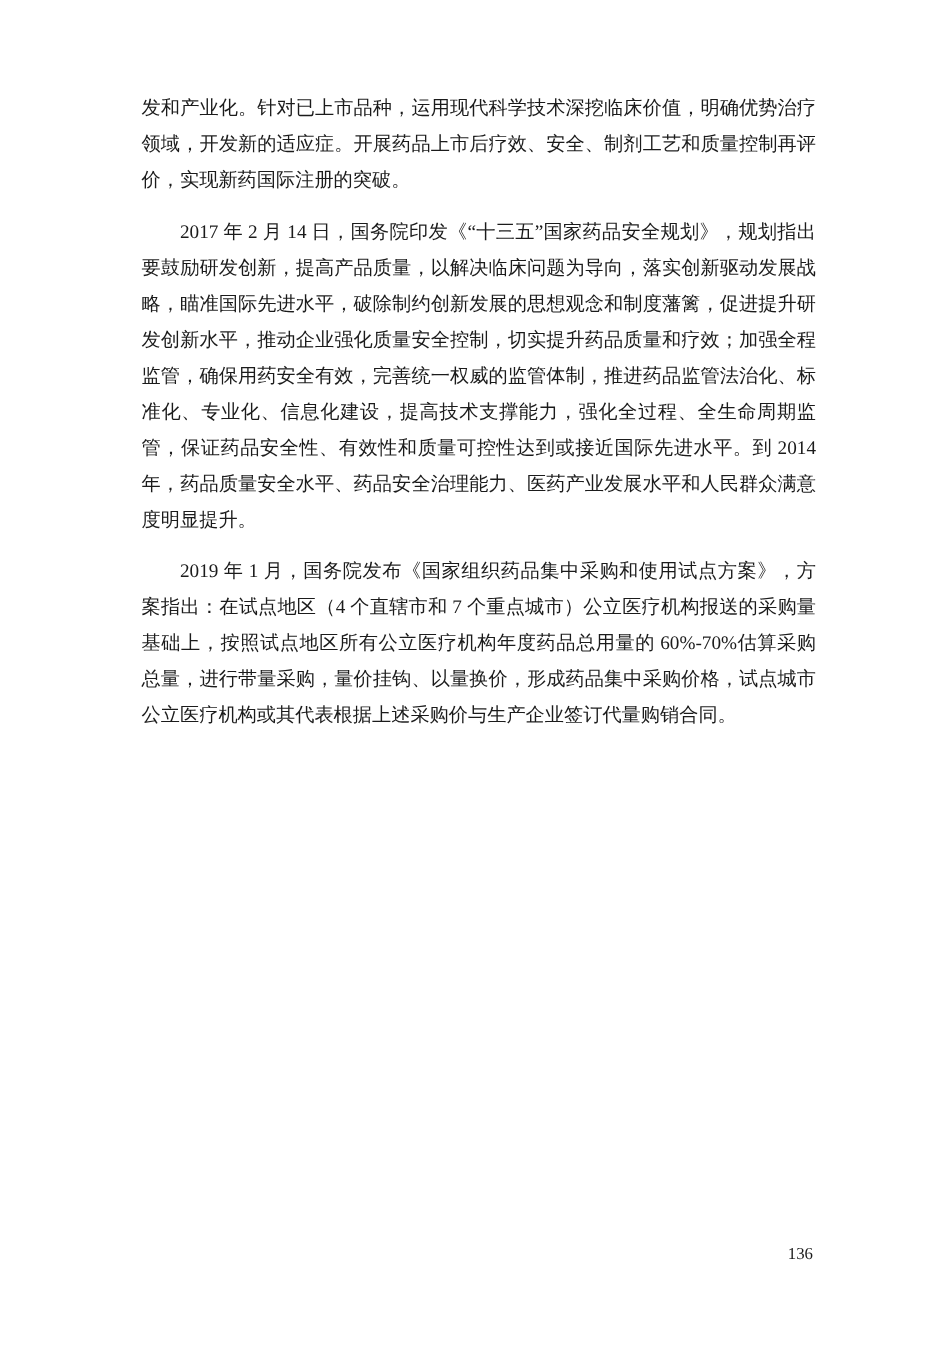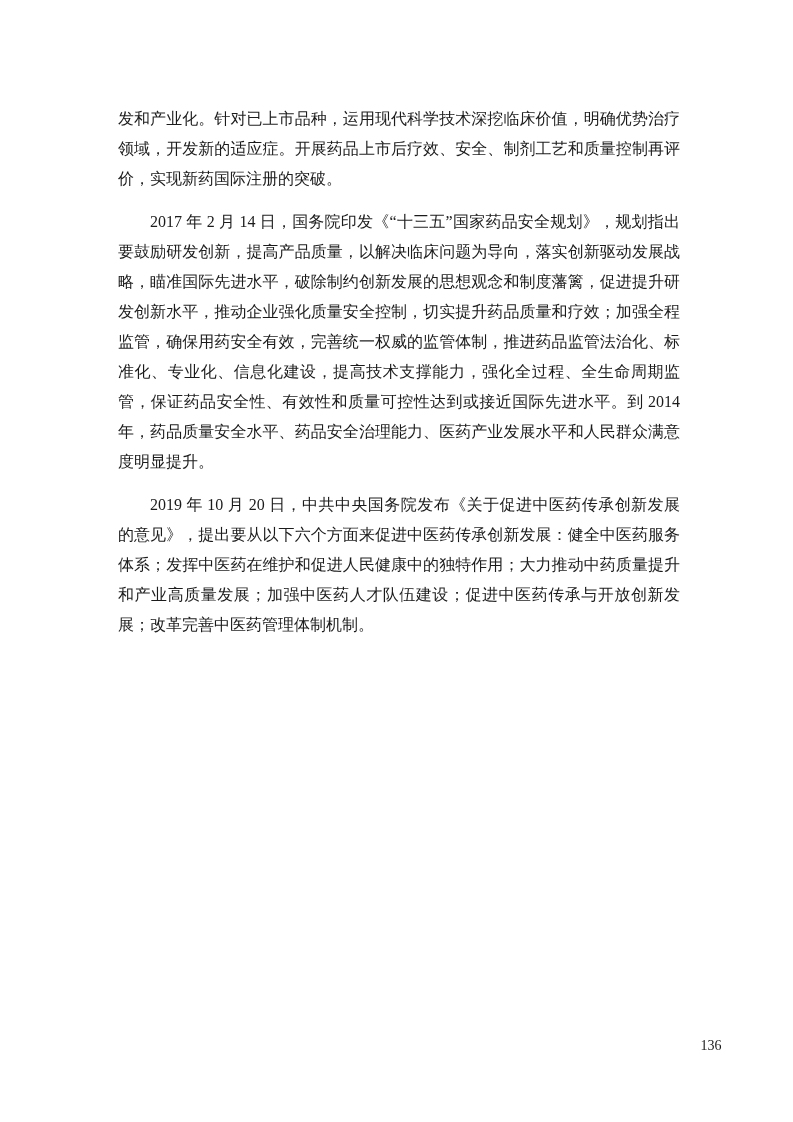--- a/index.html
+++ b/index.html
@@ -12,21 +12,21 @@
     width: 793px;
     height: 1122px;
     background: #ffffff;
     font-family: "Liberation Serif", "DejaVu Serif", serif;
     color: #1b1b1b;
     overflow: hidden;
   }
   .content {
     position: absolute;
     left: 118px;
-    top: 104px;
+    top: 76px;
     width: 562px;
   }
   .para {
     font-size: 16px;
     line-height: 30px;
     text-align: justify;
     text-justify: inter-ideograph;
     text-indent: 2em;
     margin: 0 0 13px 0;
     word-break: break-all;
@@ -36,26 +36,25 @@
   }
   .page-number {
     position: absolute;
     top: 1036px;
     left: 652px;
     width: 30px;
     font-size: 14px;
     line-height: 20px;
     text-align: center;
     color: #1b1b1b;
-    margin-left: 44px;
   }
 </style>
 </head>
 <body>
 
 <div class="page">
   <div class="content">
     <p class="para no-indent">发和产业化。针对已上市品种，运用现代科学技术深挖临床价值，明确优势治疗领域，开发新的适应症。开展药品上市后疗效、安全、制剂工艺和质量控制再评价，实现新药国际注册的突破。</p>
     <p class="para">2017 年 2 月 14 日，国务院印发《“十三五”国家药品安全规划》，规划指出要鼓励研发创新，提高产品质量，以解决临床问题为导向，落实创新驱动发展战略，瞄准国际先进水平，破除制约创新发展的思想观念和制度藩篱，促进提升研发创新水平，推动企业强化质量安全控制，切实提升药品质量和疗效；加强全程监管，确保用药安全有效，完善统一权威的监管体制，推进药品监管法治化、标准化、专业化、信息化建设，提高技术支撑能力，强化全过程、全生命周期监管，保证药品安全性、有效性和质量可控性达到或接近国际先进水平。到 2014 年，药品质量安全水平、药品安全治理能力、医药产业发展水平和人民群众满意度明显提升。</p>
-    <p class="para">2019 年 10 月 20 日，中共中央国务院发布《关于促进中医药传承创新发展的意见》，提出要从以下六个方面来促进中医药传承创新发展：健全中医药服务体系；发挥中医药在维护和促进人民健康中的独特作用；大力推动中药质量提升和产业高质量发展；加强中医药人才队伍建设；促进中医药传承与开放创新发展；改革完善中医药管理体制机制。</p>
+    <p class="para">2019 年 1 月，国务院发布《国家组织药品集中采购和使用试点方案》，方案指出：在试点地区（4 个直辖市和 7 个重点城市）公立医疗机构报送的采购量基础上，按照试点地区所有公立医疗机构年度药品总用量的 60%-70%估算采购总量，进行带量采购，量价挂钩、以量换价，形成药品集中采购价格，试点城市公立医疗机构或其代表根据上述采购价与生产企业签订代量购销合同。</p>
   </div>
   <div class="page-number">136</div>
 </div>
 
 </body></html>

